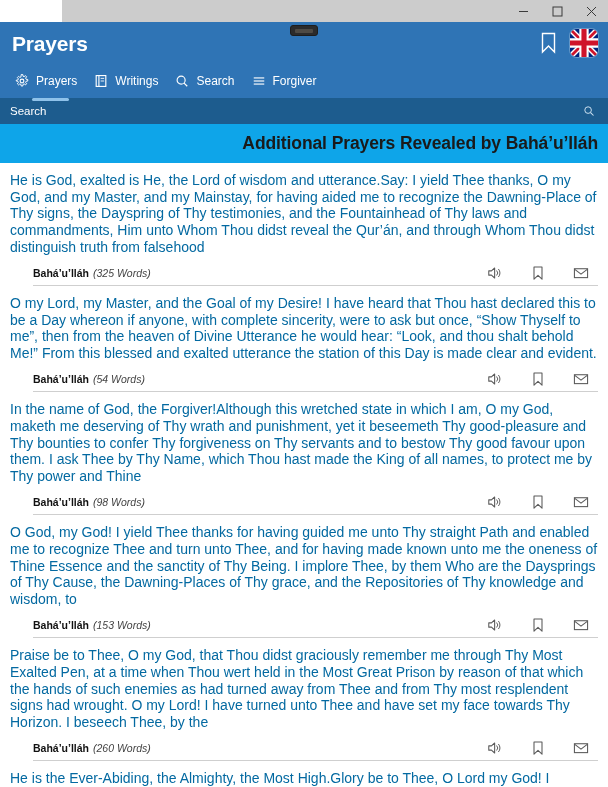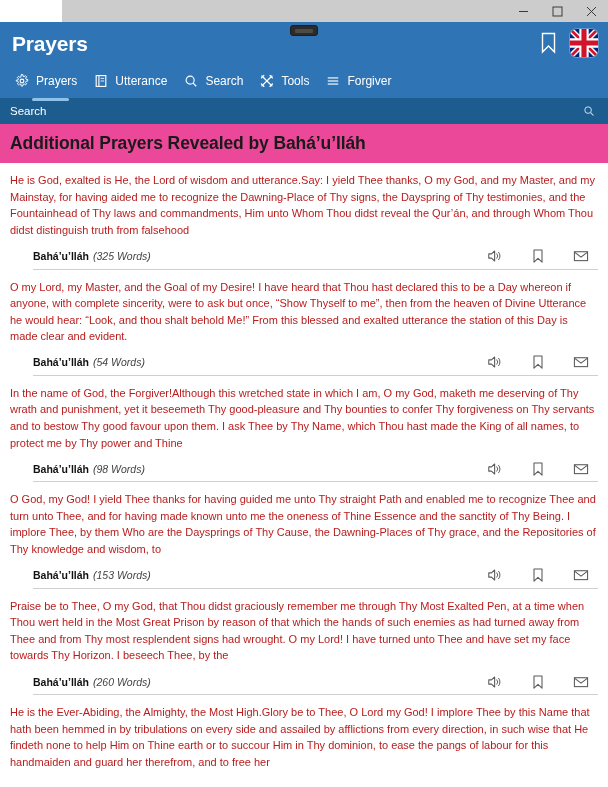--- a/index.html
+++ b/index.html
@@ -146,43 +146,44 @@
   .search-input::placeholder { color: #ffffff; opacity: 1; }
   .search-go {
     width: 18px; height: 18px;
     display: flex; align-items: center; justify-content: center;
     color: #cfe2f1;
     flex: 0 0 auto;
   }
 
   
   .heading-band {
-    background: #ec4899;
+    background: #0ea5e9;
     flex: 0 0 auto;
     padding: 9px 10px 10px 10px;
+    text-align: right;
   }
   .heading-band h1 {
     font-size: 17.5px;
     font-weight: bold;
     color: #1a1a1a;
     letter-spacing: -0.1px;
     line-height: 1.15;
   }
 
   
   .content {
     flex: 1 1 auto;
     overflow: hidden;
     background: #ffffff;
     padding: 0 10px;
   }
   .prayer-body {
-    font-size: 11px;
+    font-size: 14px;
     line-height: 16.6px;
-    color: #b91c1c;
+    color: #0369a1;
     padding: 9px 0 7px 0;
     text-align: left;
   }
   .meta-row {
     display: flex;
     align-items: center;
     padding: 1px 0 3px 0;
     border-bottom: 1px solid #cfcfcf;
     margin-left: 23px;
   }
@@ -273,46 +274,33 @@
 
     <div class="nav-item">
       <span class="nav-ico">
         <svg width="14" height="14" viewBox="0 0 16 16">
           <rect x="2.5" y="1.8" width="11" height="12.4" fill="none" stroke="currentColor" stroke-width="1.3"></rect>
           <line x1="5.6" y1="1.8" x2="5.6" y2="14.2" stroke="currentColor" stroke-width="1.3"></line>
           <line x1="7.6" y1="5" x2="11.6" y2="5" stroke="currentColor" stroke-width="1"></line>
           <line x1="7.6" y1="8" x2="11.6" y2="8" stroke="currentColor" stroke-width="1"></line>
         </svg>
       </span>
-      <span>Utterance</span>
+      <span>Writings</span>
     </div>
 
     <div class="nav-item">
       <span class="nav-ico">
         <svg width="14" height="14" viewBox="0 0 16 16">
           <circle cx="7" cy="7" r="4.6" fill="none" stroke="currentColor" stroke-width="1.3"></circle>
           <line x1="10.4" y1="10.4" x2="14" y2="14" stroke="currentColor" stroke-width="1.4"></line>
         </svg>
       </span>
       <span>Search</span>
     </div>
 
-    <div class="nav-item">
-      <span class="nav-ico">
-        <svg width="14" height="14" viewBox="0 0 16 16" stroke="currentColor" stroke-width="1.5" fill="none" stroke-linecap="round">
-          <path d="M2.2 2.2 L13.6 13.6"></path>
-          <path d="M13.6 2.2 L2.2 13.6"></path>
-          <path d="M1.6 4.4 L4.4 1.6"></path>
-          <path d="M11.4 1.6 L14.2 4.4"></path>
-          <path d="M1.6 11.4 L4.4 14.2"></path>
-          <path d="M11.4 14.2 L14.2 11.4"></path>
-        </svg>
-      </span>
-      <span>Tools</span>
-    </div>
 
     <div class="nav-item">
       <span class="nav-ico">
         <svg width="14" height="14" viewBox="0 0 16 16" stroke="currentColor" stroke-width="1.3">
           <line x1="2" y1="4.5" x2="14" y2="4.5"></line>
           <line x1="2" y1="8" x2="14" y2="8"></line>
           <line x1="2" y1="11.5" x2="14" y2="11.5"></line>
         </svg>
       </span>
       <span>Forgiver</span>

